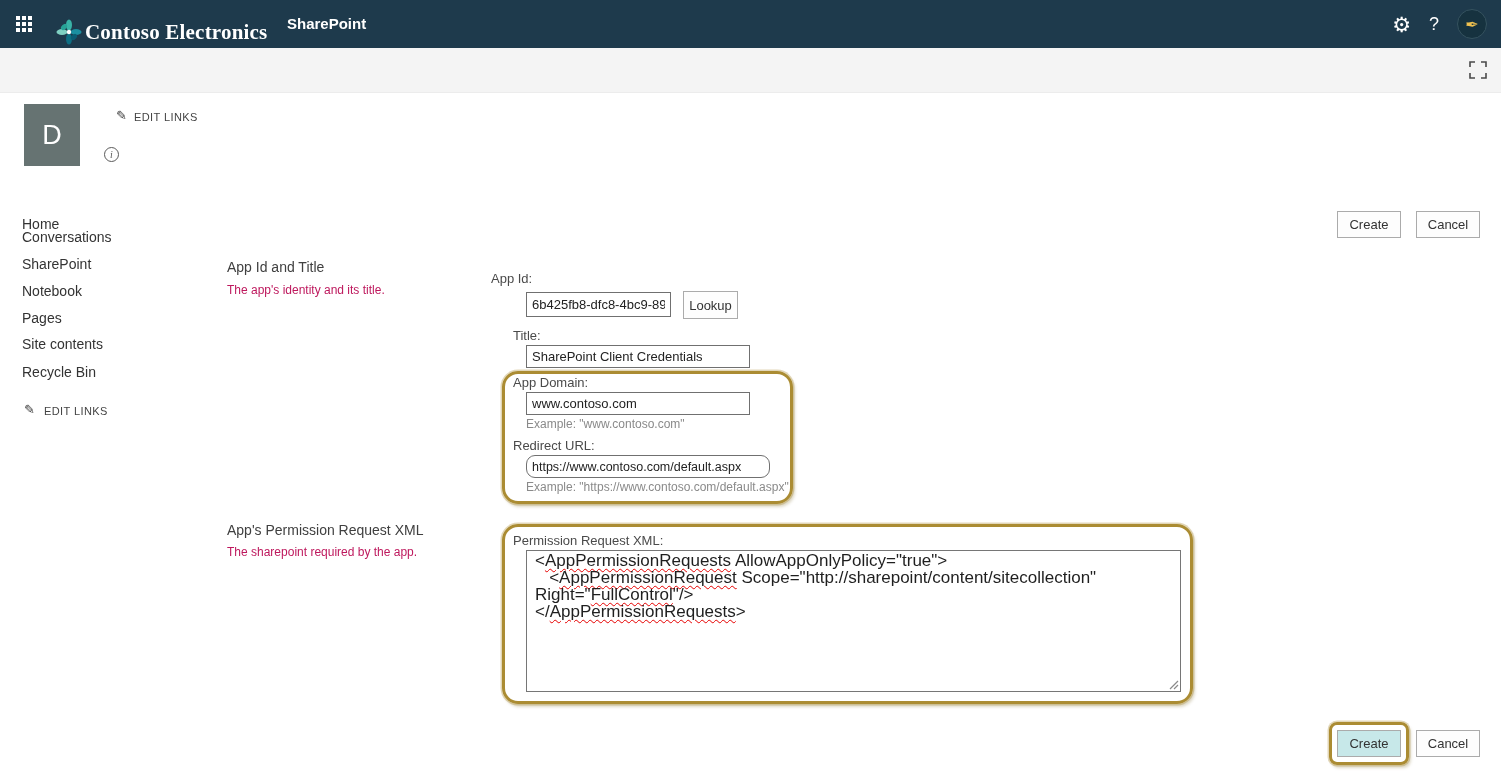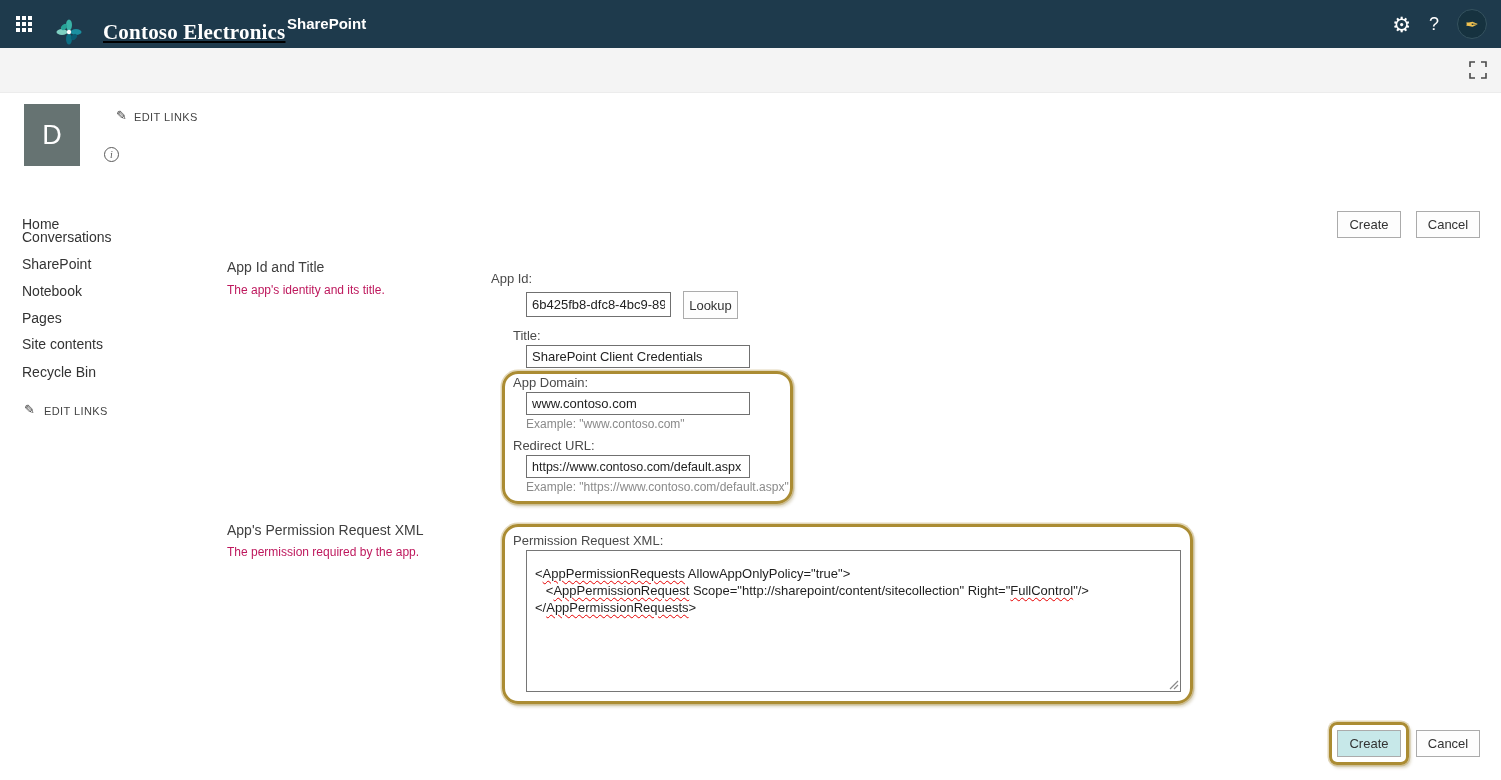--- a/index.html
+++ b/index.html
@@ -6,21 +6,21 @@
   * { box-sizing: border-box; margin: 0; padding: 0; }
   html,body { background:#fff; }
   body { font-family: "Liberation Sans", sans-serif; }
   .stage { position:relative; width:1501px; height:780px; background:#fff; overflow:hidden; }
 
   
   .suitebar { position:absolute; left:0; top:0; width:1501px; height:48px; background:var(--suite-bar,#1e3a4c); }
   .waffle { position:absolute; left:0; top:0; width:48px; height:48px; display:flex; align-items:center; justify-content:center; cursor:pointer; }
   .waffle-grid { display:grid; grid-template-columns:repeat(3,4px); grid-template-rows:repeat(3,4px); gap:2px; }
   .waffle-grid i { width:4px; height:4px; background:#fff; display:block; }
-  .brand { position:absolute; left:56px; top:0; height:64px; display:flex; align-items:center; gap:21px;text-decoration:underline; }
+  .brand { position:absolute; left:56px; top:0; height:64px; display:flex; align-items:center; gap:3px; }
   .brand-name { color:#fff; font-family:"Liberation Serif", serif; font-size:21px; font-weight:700; letter-spacing:.2px; }
   .product-name { position:absolute; left:287px; top:15px; color:#fff; font-size:15px; font-weight:700; }
   .suite-right { position:absolute; right:0; top:0; height:48px; display:flex; align-items:center; gap:18px; padding-right:14px; }
   .gear-ic { color:#fff; font-size:21px; line-height:1; cursor:pointer; }
   .help-ic { color:#fff; font-size:18px; cursor:pointer; }
   .avatar { width:30px; height:30px; border-radius:50%; background:#16323f; border:1px solid #35525f; display:flex; align-items:center; justify-content:center; color:#eec04f; font-size:16px; cursor:pointer; overflow:hidden; }
 
   
   .cmdbar { position:absolute; left:0; top:48px; width:1501px; height:45px; background:#f4f4f4; border-bottom:1px solid #ececec; }
   .focus-ic { position:absolute; right:14px; top:13px; width:18px; height:18px; cursor:pointer; }
@@ -34,21 +34,21 @@
 
   
   .btn { position:absolute; width:64px; height:27px; background:#fdfdfd; border:1px solid #ababab; font-family:inherit; font-size:13px; color:#333; cursor:pointer; }
   .btn.hl { background:var(--create-highlight-bg,#c7e8e9); }
   .gold-ring { position:absolute; border:3px solid var(--highlight-gold,#ab8c33); border-radius:16px; box-shadow:0 0 0 1.5px rgba(171,140,51,.35), 2px 3px 3px rgba(120,100,30,.25); pointer-events:none; }
   .sectitle { position:absolute; font-size:14px; color:#404040; }
   .secdesc { position:absolute; font-size:12px; color:#be185d; }
   .flabel { position:absolute; font-size:13px; color:#4a4a4a; }
   .fexample { position:absolute; font-size:12px; color:#8a8a8a; }
   .tbox { position:absolute; border:1px solid #707070; background:#fff; height:23px; font-family:inherit; font-size:13px; padding:2px 5px; color:#222; }
-  .xmlbox { position:absolute; left:526px; top:550px; width:655px; height:142px; border:1px solid #767676; background:#fff; font-size:13px; line-height:17px; padding:14px 8px; color:#1f1f1f; white-space:pre-wrap; overflow:hidden; cursor:text; }
+  .xmlbox { position:absolute; left:526px; top:550px; width:655px; height:142px; border:1px solid #767676; background:#fff; font-size:17px; line-height:17px; padding:1px 8px; color:#1f1f1f; white-space:pre-wrap; overflow:hidden; cursor:text; }
   .sq { text-decoration: underline; text-decoration-style: wavy; text-decoration-color: var(--squiggle-red,#e60000); text-decoration-thickness:1px; text-underline-offset:2px; }
   .resize-grip { position:absolute; right:2px; bottom:2px; width:10px; height:10px; cursor:nwse-resize; }
 </style>
 </head>
 <body>
 
 <div class="stage">
 
   <header class="suitebar">
     <div class="waffle">
@@ -123,27 +123,27 @@
     <button class="btn" style="left:683px; top:291px; width:55px; height:28px;">Lookup</button>
 
     <label class="flabel" style="left:513px; top:328px;">Title:</label>
     <input class="tbox" style="left: 526px; top: 345px; width: 224px;" value="SharePoint Client Credentials">
 
     <label class="flabel" style="left:513px; top:375px;">App Domain:</label>
     <input class="tbox" style="left: 526px; top: 392px; width: 224px;" value="www.contoso.com">
     <div class="fexample" style="left:526px; top:417px;">Example: "www.contoso.com"</div>
 
     <label class="flabel" style="left:513px; top:438px;">Redirect URL:</label>
-    <input class="tbox" style="left: 526px; top: 455px; width: 224px; font-size: 12.5px;" value="https://www.contoso.com/default.aspx">
+    <input class="tbox" style="left: 526px; top: 455px; width: 244px; font-size: 12.5px; border-radius: 9px;" value="https://www.contoso.com/default.aspx">
     <div class="fexample" style="left:526px; top:480px;">Example: "https://www.contoso.com/default.aspx"</div>
 
     <div class="gold-ring" style="left:502px; top:371px; width:291px; height:133px;"></div>
 
     <div class="sectitle" style="left:227px; top:522px;">App's Permission Request XML</div>
-    <div class="secdesc" style="left:227px; top:545px;">The permission required by the app.</div>
+    <div class="secdesc" style="left:227px; top:545px;">The sharepoint required by the app.</div>
 
     <label class="flabel" style="left:513px; top:533px;">Permission Request XML:</label>
     <div class="xmlbox" id="xml-content"><div><span>&lt;</span><span class="sq">AppPermissionRequests</span><span> AllowAppOnlyPolicy="true"&gt;</span></div><div><span>   &lt;</span><span class="sq">AppPermissionRequest</span><span> Scope="http://sharepoint/content/sitecollection" Right="</span><span class="sq">FullControl</span><span>"/&gt;</span></div><div><span>&lt;/</span><span class="sq">AppPermissionRequests</span><span>&gt;</span></div></div>
     <svg class="resize-grip" style="position:absolute; left:1169px; top:680px;" viewBox="0 0 10 10">
       <path d="M9 1L1 9M9 5L5 9" stroke="#8a8a8a" stroke-width="1.2" fill="none"></path>
     </svg>
 
     <div class="gold-ring" style="left:502px; top:524px; width:691px; height:180px;"></div>
 
     <div class="gold-ring" style="left:1329px; top:722px; width:80px; height:43px; border-radius:8px;"></div>

